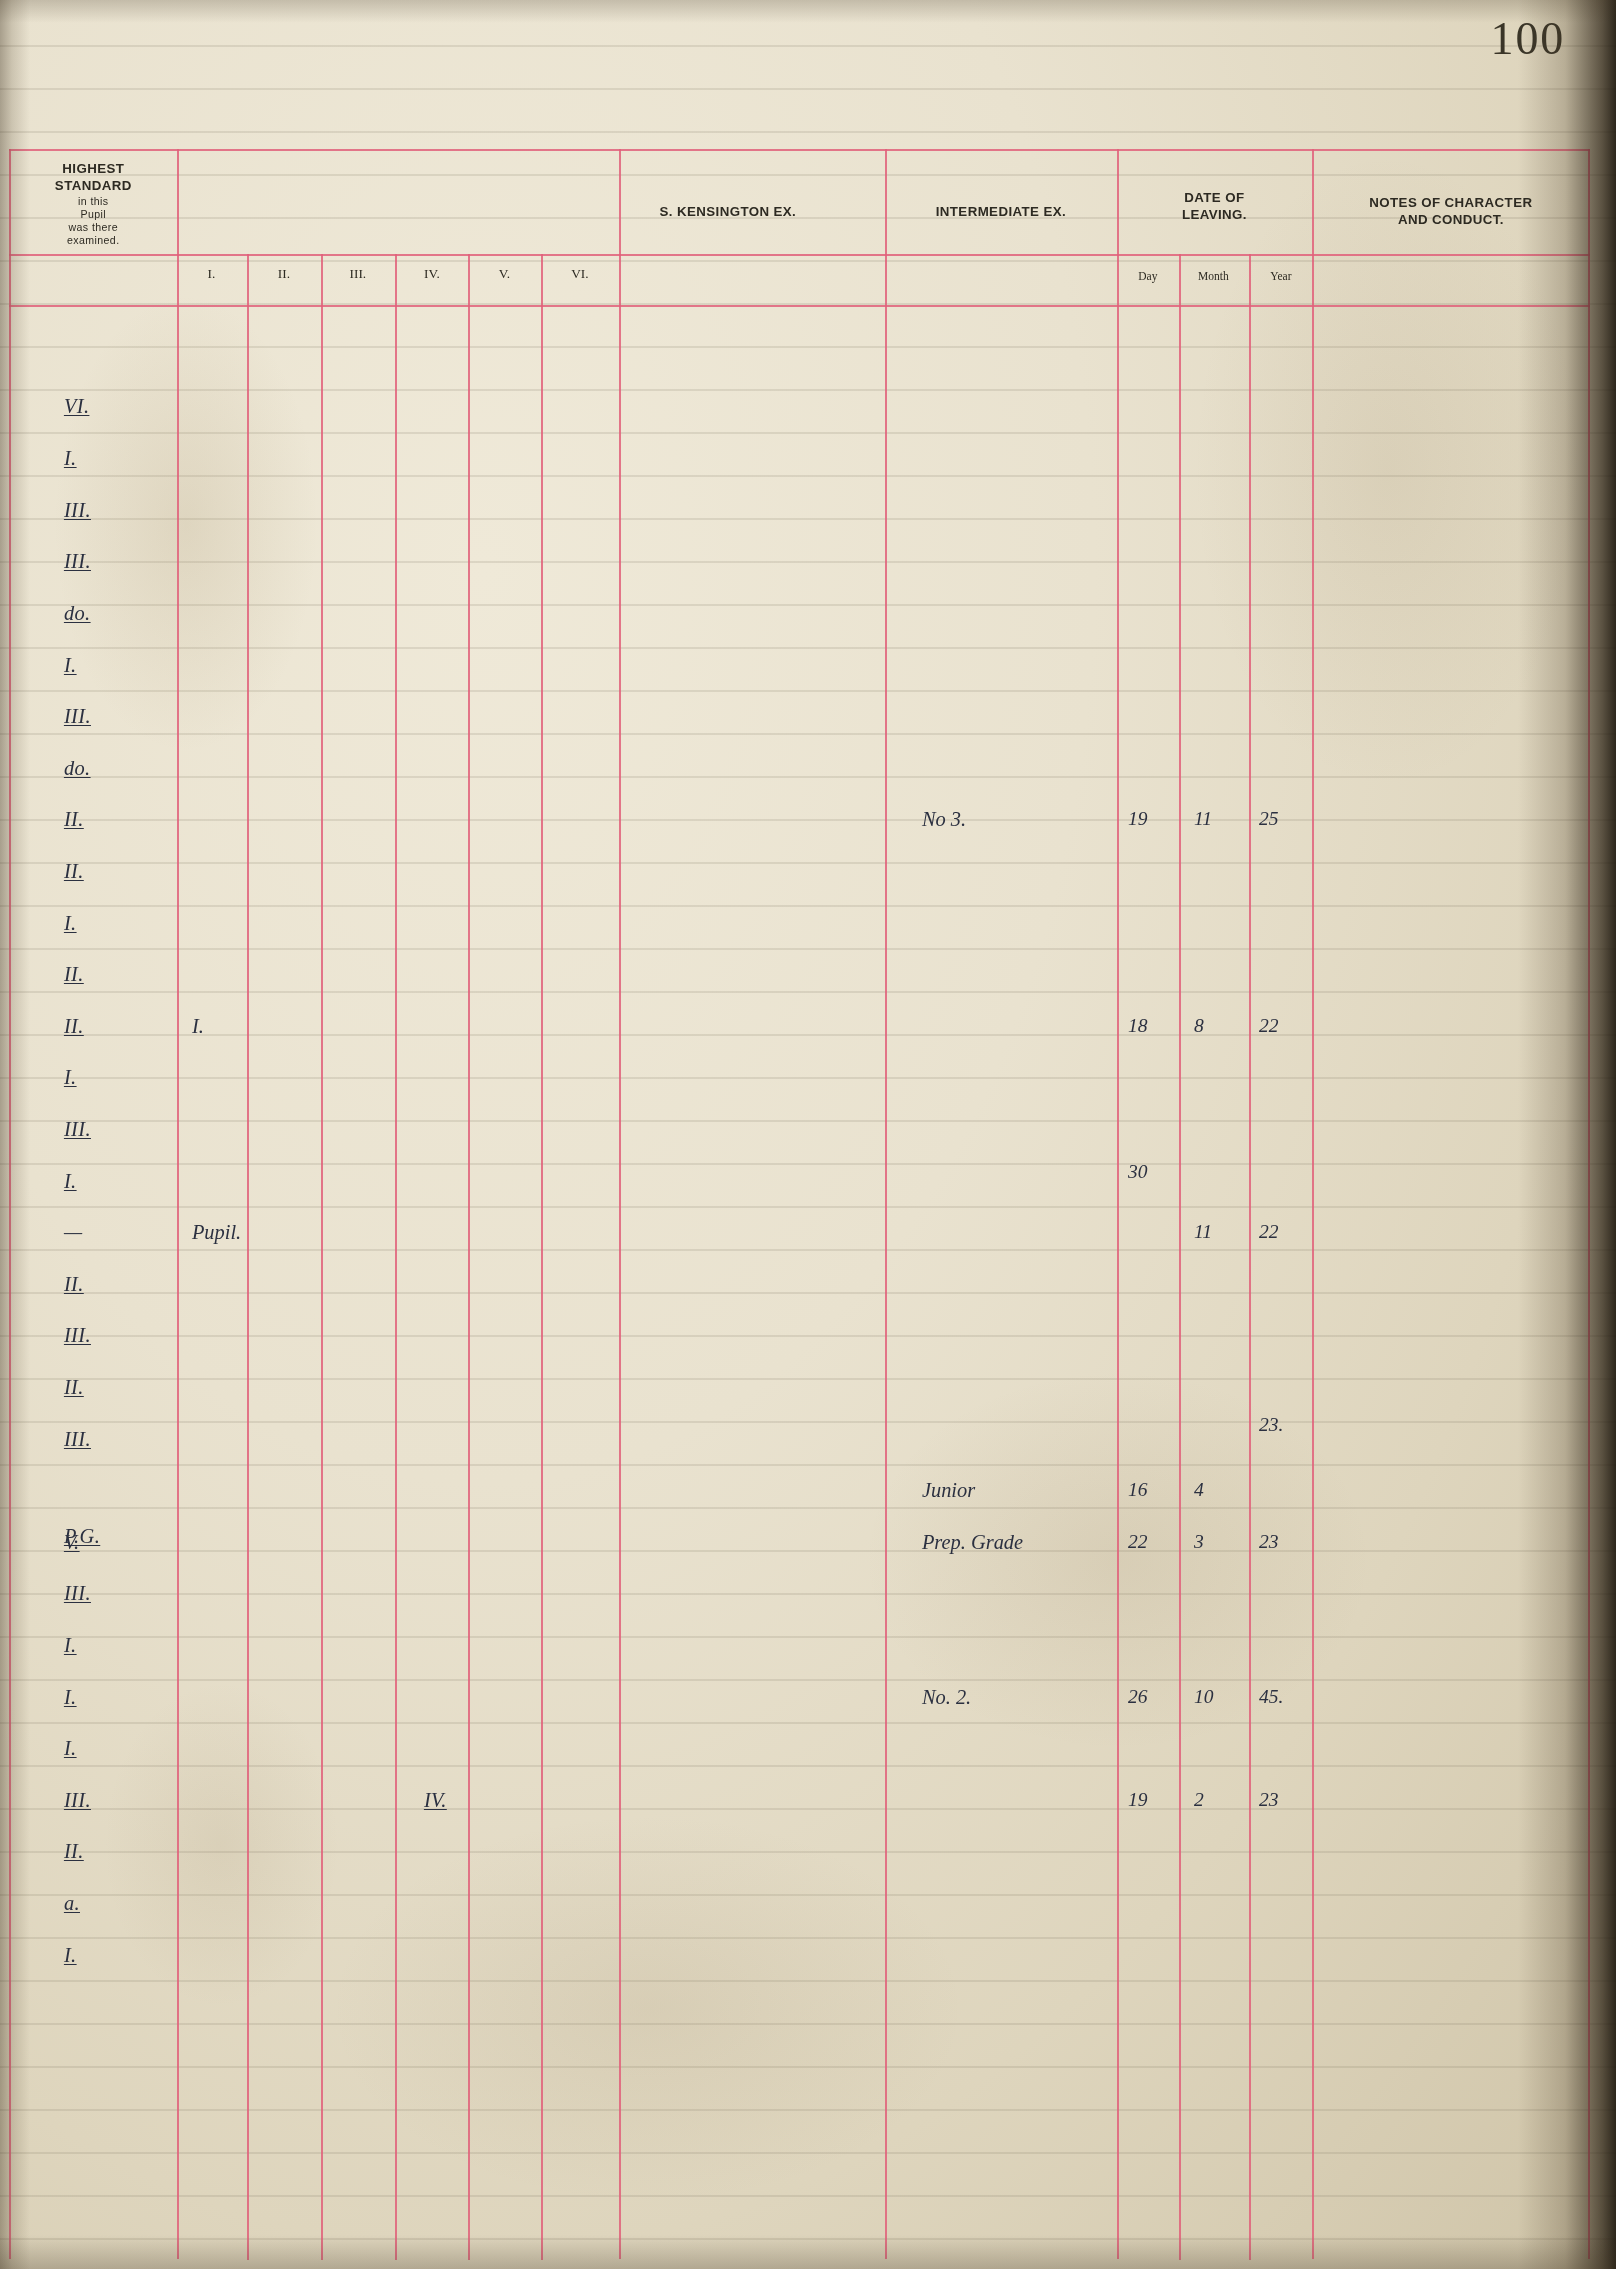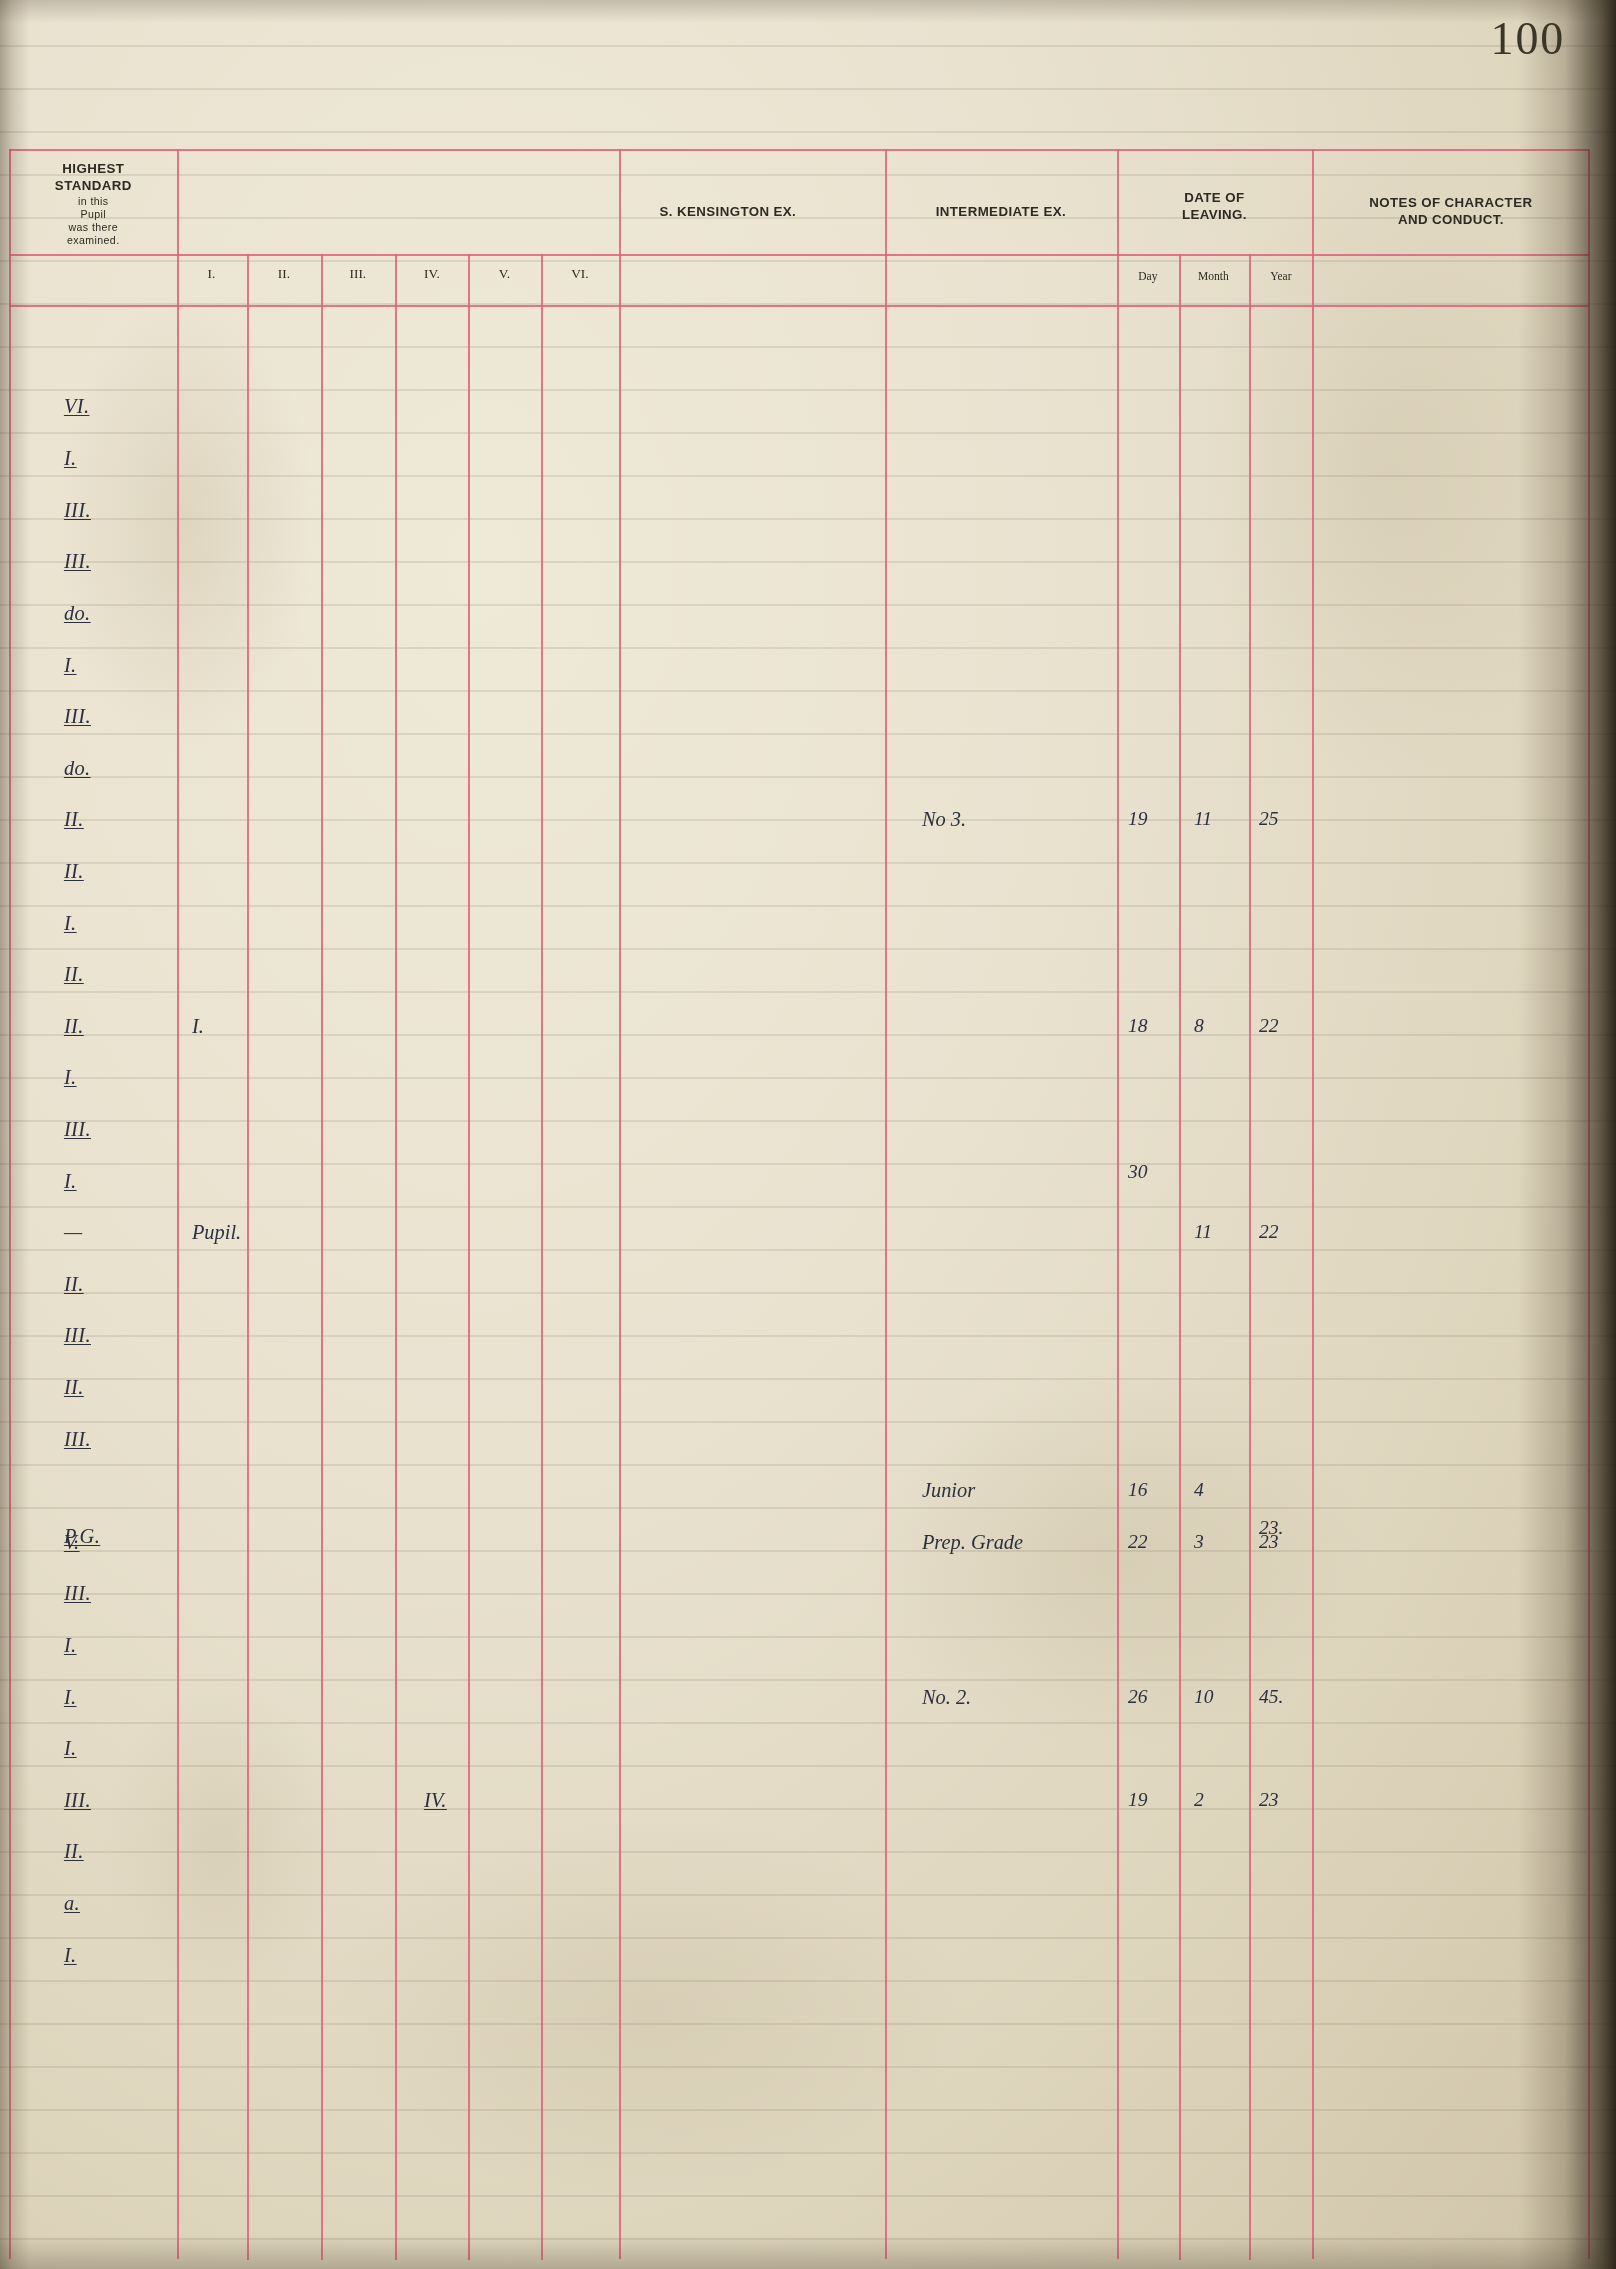--- a/index.html
+++ b/index.html
@@ -287,21 +287,21 @@
         <div class="hw hw-std" style="left: 55px; top: 1227px;">II.</div>
       </div>
       <div>
         <div class="hw hw-std" style="left: 55px; top: 1279px;">III.</div>
       </div>
       <div>
         <div class="hw hw-std" style="left: 55px; top: 1376px;">P.G.</div>
         <div class="hw hw-ex" style="left: 913px; top: 1330px;">Junior</div>
         <div class="hw hw-num" style="left: 1119px; top: 1330px;">16</div>
         <div class="hw hw-num" style="left: 1185px; top: 1330px;">4</div>
-        <div class="hw hw-num" style="left: 1250px; top: 1368px;">23.</div>
+        <div class="hw hw-num" style="left: 1250px; top: 1265px;">23.</div>
       </div>
       <div>
         <div class="hw hw-std" style="left: 55px; top: 1382px;">V.</div>
         <div class="hw hw-ex" style="left: 913px; top: 1382px;">Prep. Grade</div>
         <div class="hw hw-num" style="left: 1119px; top: 1382px;">22</div>
         <div class="hw hw-num" style="left: 1185px; top: 1382px;">3</div>
         <div class="hw hw-num" style="left: 1250px; top: 1382px;">23</div>
       </div>
       <div>
         <div class="hw hw-std" style="left: 55px; top: 1433px;">III.</div>

